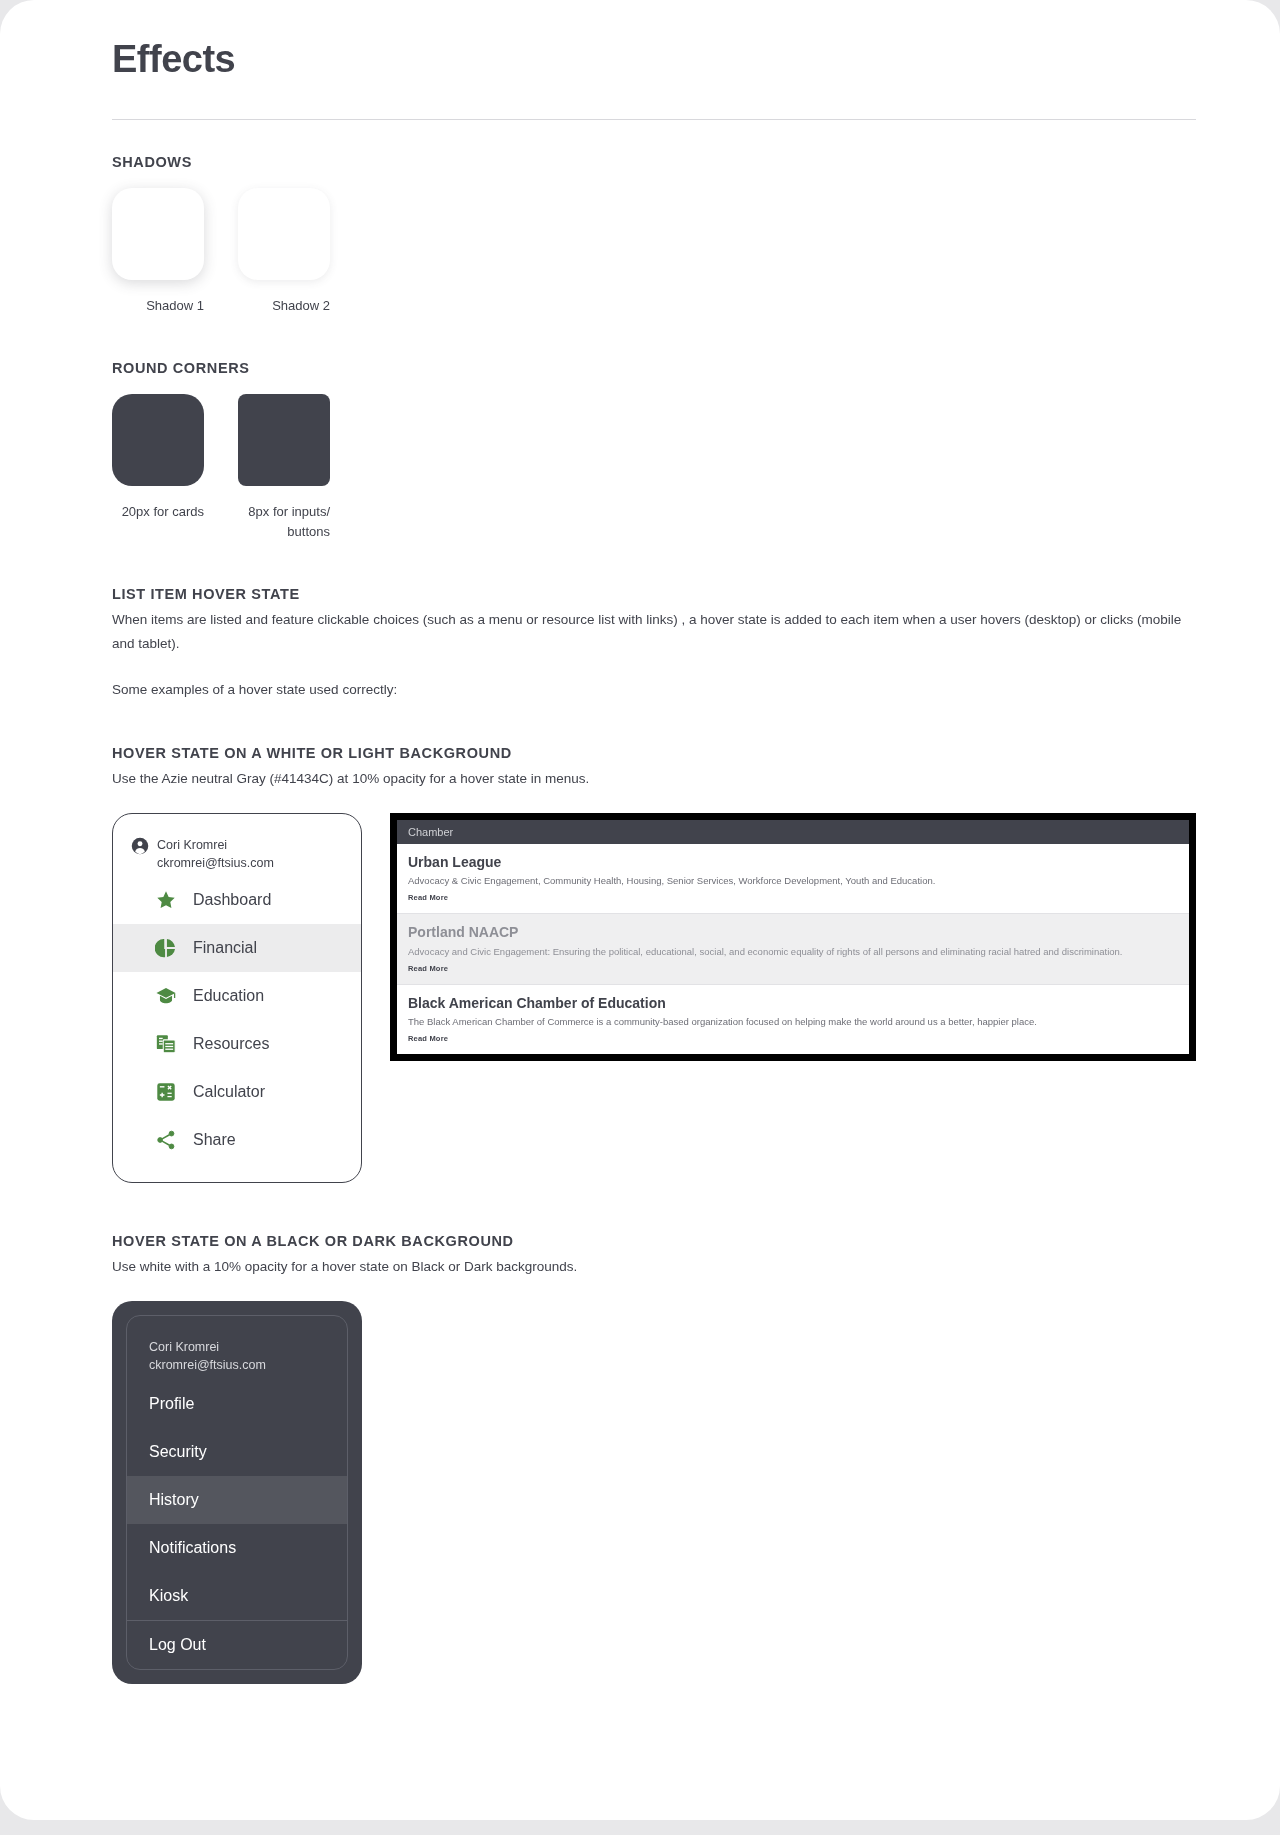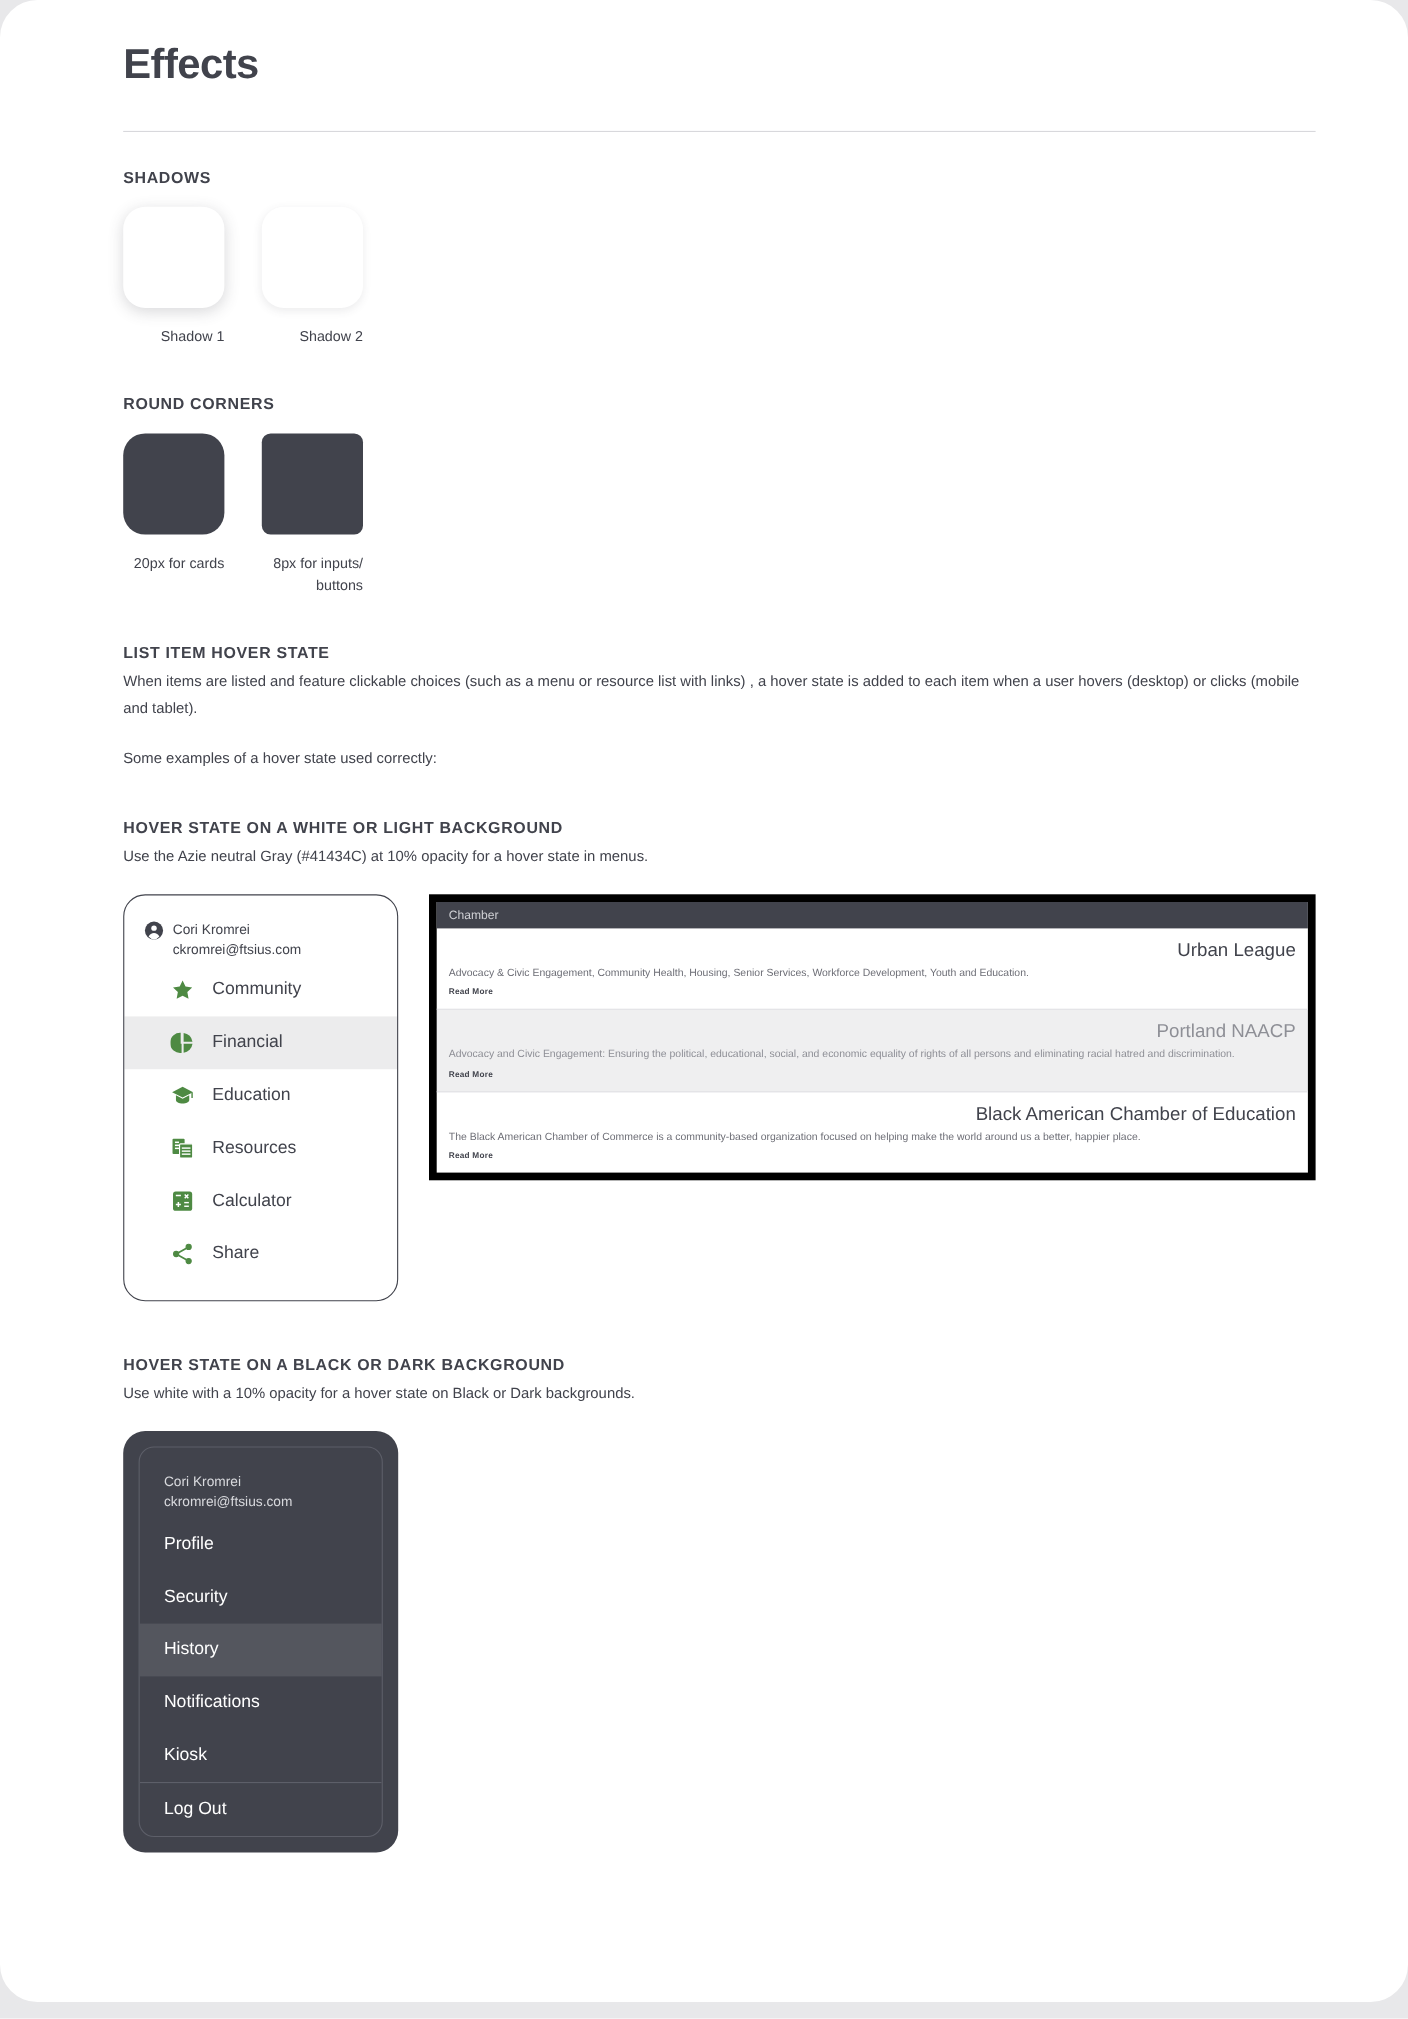--- a/index.html
+++ b/index.html
@@ -83,21 +83,21 @@
     align-self:flex-start;
   }
   .chamber-head {
     background:#41434c; color:#cfd0d4;
     font-size:11px; padding:6px 11px;
   }
   .ch-item { padding:9px 11px 11px 11px; border-bottom:1px solid #e2e2e5; }
   .ch-item:last-child { border-bottom:none; }
   .ch-item.hovered { background:rgba(65,67,76,0.085); }
   .ch-item.hovered .ch-title, .ch-item.hovered .ch-desc { color:#8e8f96; }
-  .ch-title { font-size:17px; color:#41434c; line-height:1.3; margin-bottom:3px; font-weight:400;text-align:right; }
+  .ch-title { font-size:14px; color:#41434c; line-height:1.3; margin-bottom:3px; font-weight:700; }
   .ch-desc { font-size:9.5px; color:#6d6e76; line-height:1.5; margin-bottom:5px; }
   .ch-more { font-size:7.5px; font-weight:800; color:#41434c; letter-spacing:0.2px; }
 
   
   .dark-outer {
     width:250px;
     background:#41434c;
     border-radius:20px;
     padding:14px;
     margin-top:22px;
@@ -177,21 +177,21 @@
               <span>ckromrei@ftsius.com</span>
             </span>
           </div>
 
           <div class="menu-item">
             <span class="mi-icon">
               <svg width="22" height="22" viewBox="0 0 24 24">
                   <path d="M12 2.5l2.9 6.1 6.6.9-4.8 4.6 1.2 6.6L12 17.6 6.1 20.7l1.2-6.6L2.5 9.5l6.6-.9z" fill="#4E8A43"></path>
                 </svg>
             </span>
-            <span>Community</span>
+            <span>Dashboard</span>
           </div>
 
           <div class="menu-item hovered">
             <span class="mi-icon">
               <svg width="22" height="22" viewBox="0 0 24 24">
                   <path d="M11 2.2A10 10 0 1 0 11 22V13h-.9V2.2z" fill="#4E8A43"></path>
                   <path d="M13 2.2V11h8.8A10 10 0 0 0 13 2.2z" fill="#4E8A43"></path>
                   <path d="M13 13v8.8A10 10 0 0 0 21.8 13z" fill="#4E8A43"></path>
                 </svg>
             </span>

